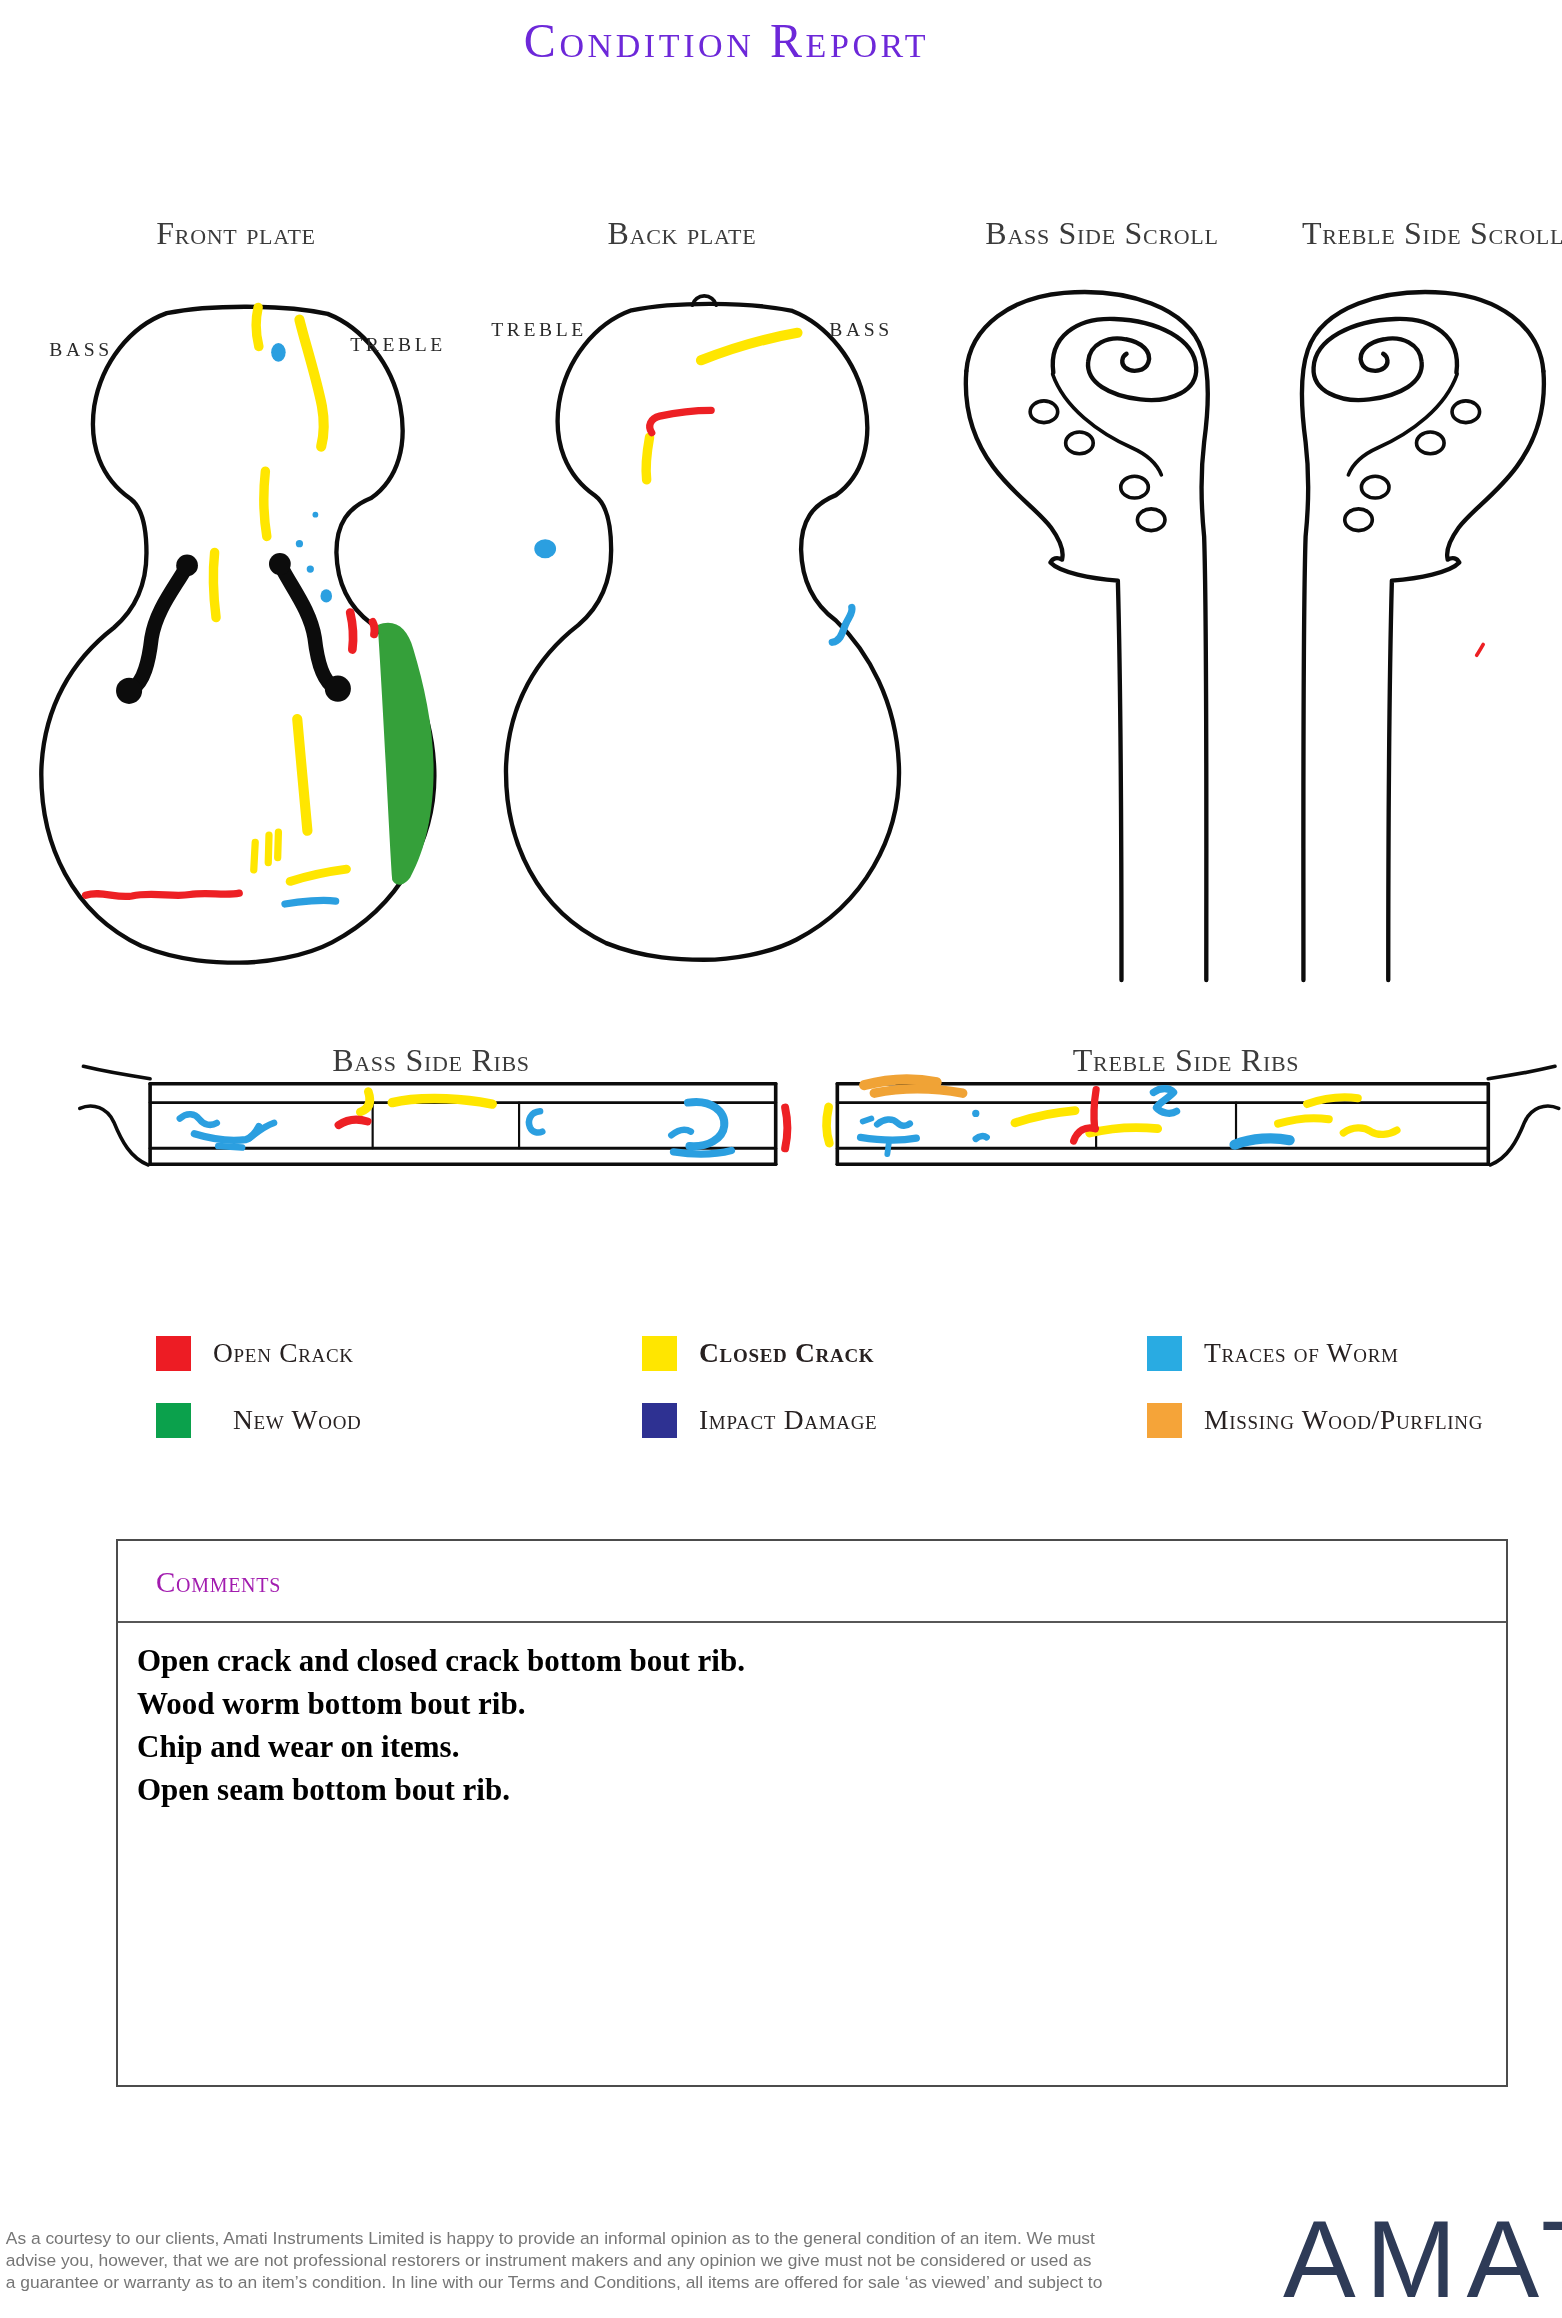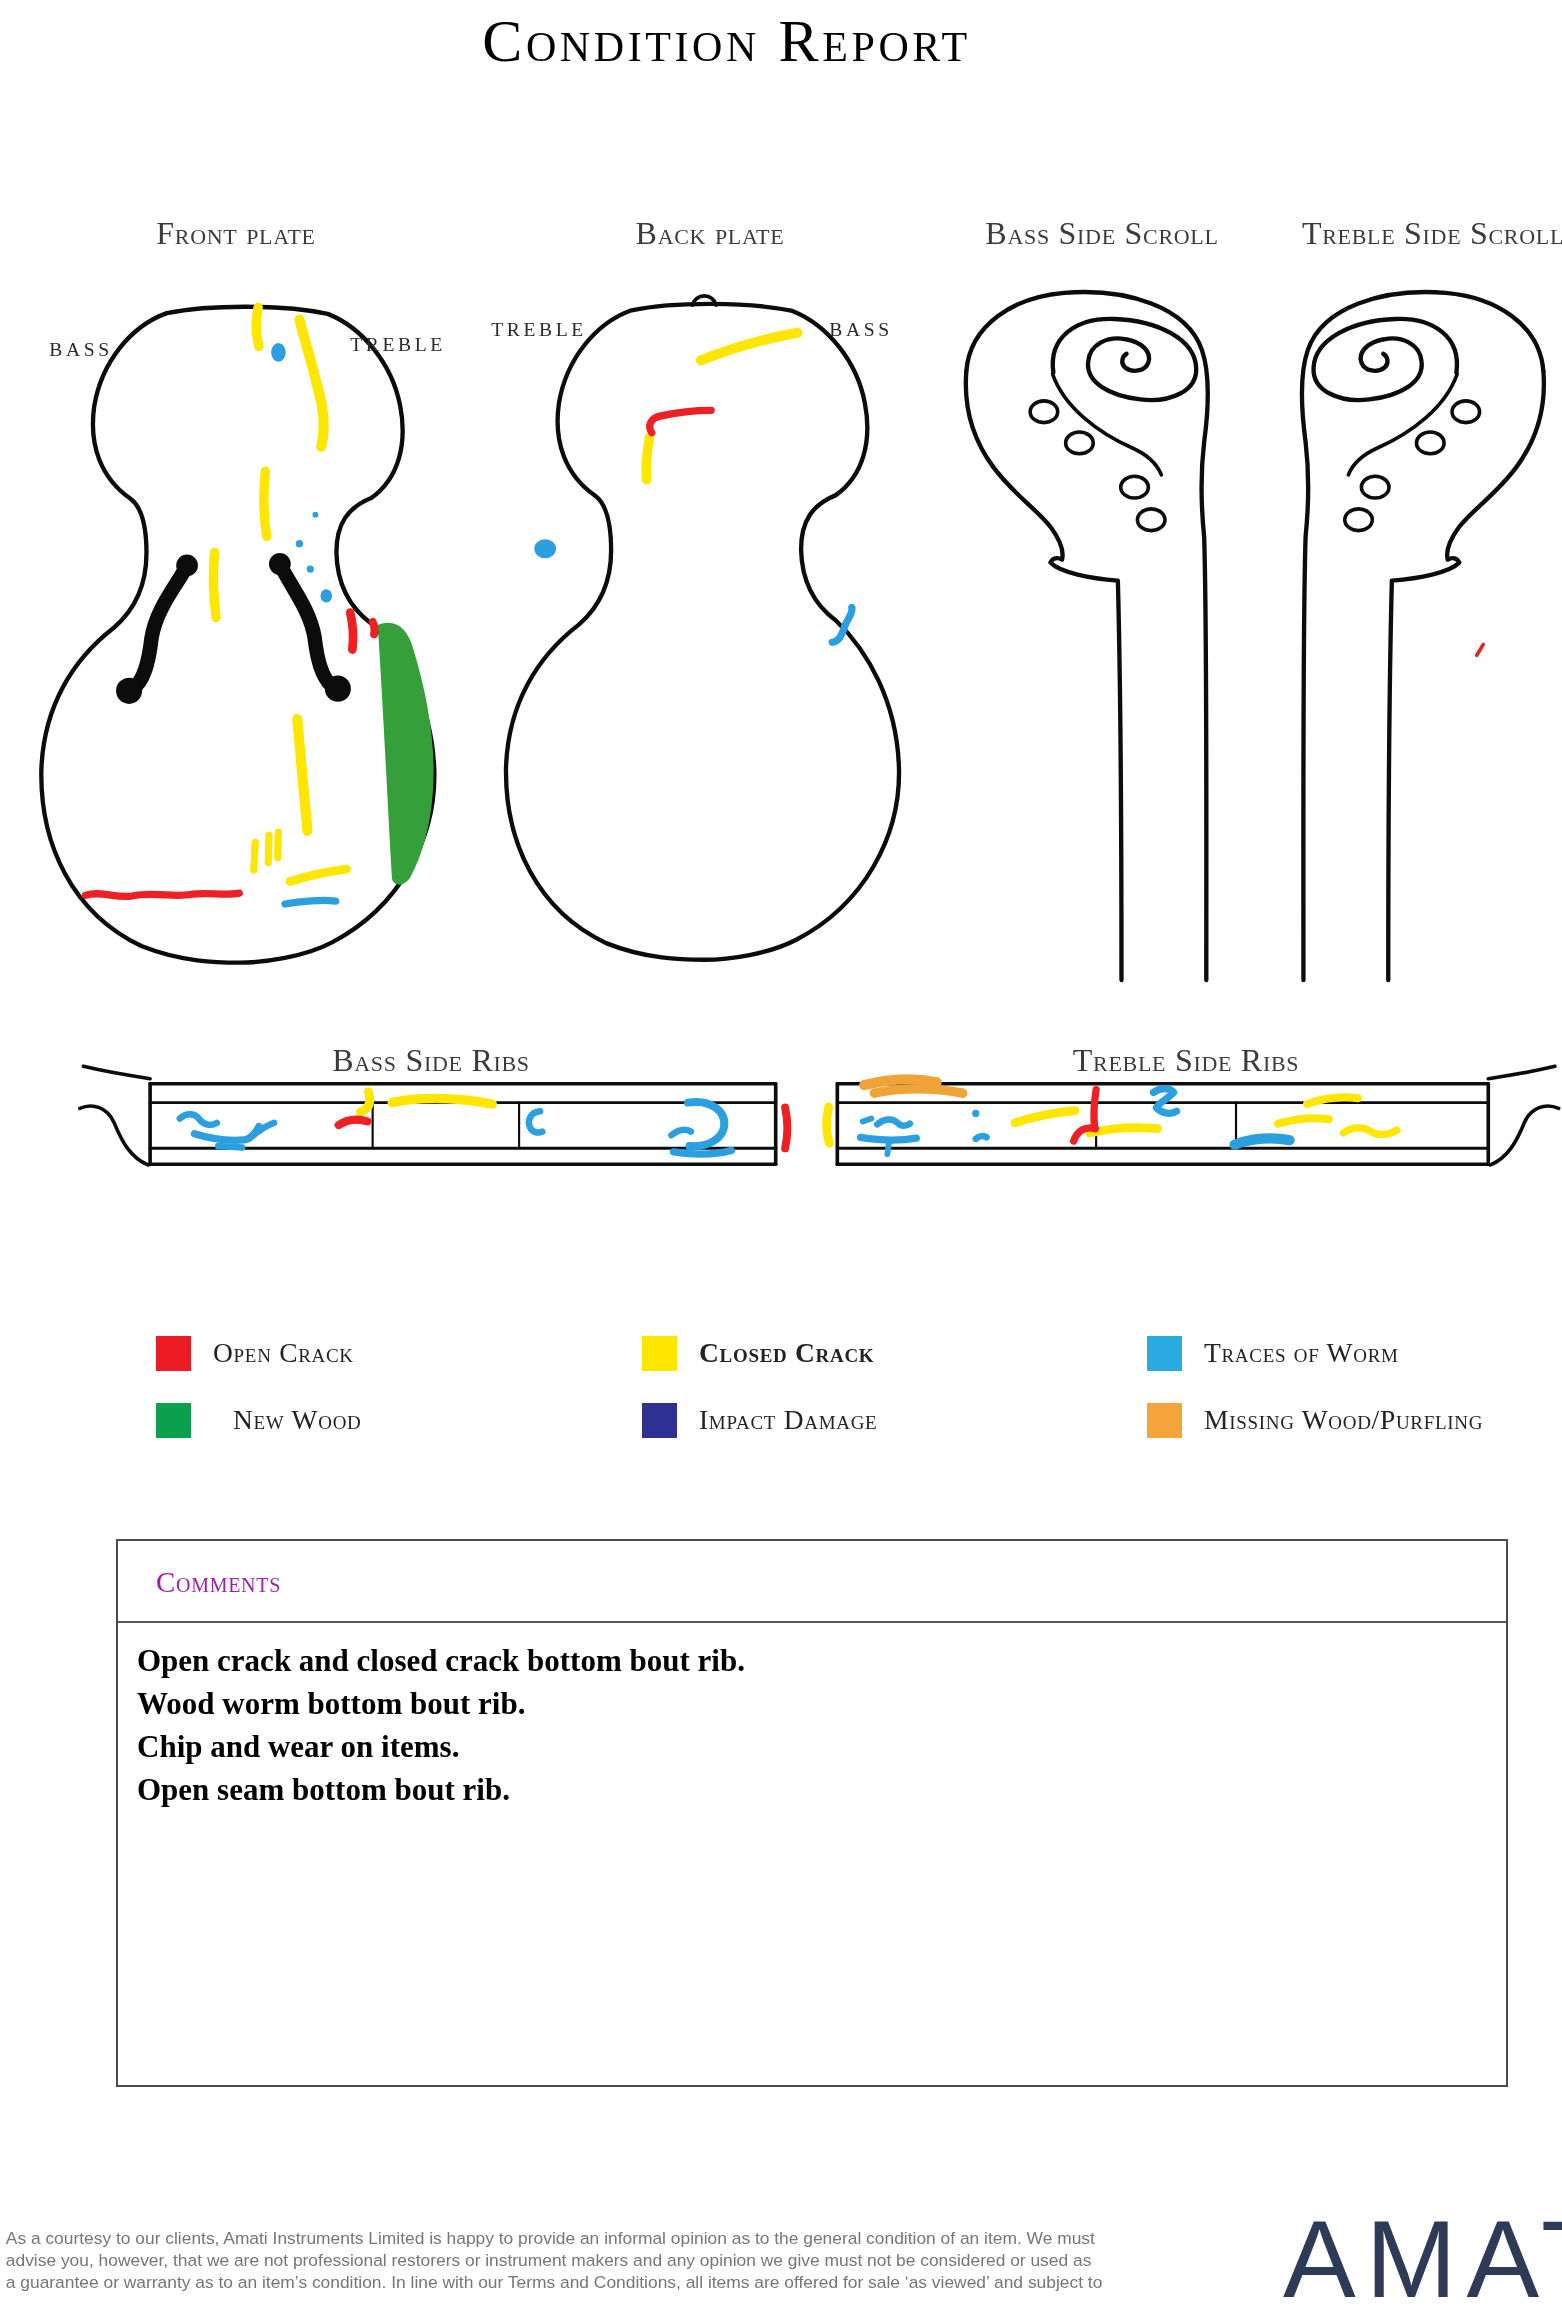--- a/index.html
+++ b/index.html
@@ -7,21 +7,21 @@
     position:relative;
     width:1563px;height:2319px;
     background:#ffffff;
     overflow:hidden;
     font-family:"Liberation Serif", serif;
   }
   #art{position:absolute;left:0;top:0;width:1563px;height:2319px;}
   .abs{position:absolute;}
   .title{
     top:1.4px;left:0;width:1453px;text-align:center;
-    font-size:60px;line-height:80px;letter-spacing:3.6px;color:#000000;
+    font-size:48px;line-height:80px;letter-spacing:3.6px;color:#6d28d9;
     font-variant:small-caps;white-space:nowrap;
   }
   .diagram-header{
     font-variant:small-caps;font-size:32px;line-height:32px;
     color:#3b3b3b;letter-spacing:0.7px;white-space:nowrap;
     transform:translateX(-50%);
   }
   .side-label{
     font-size:19.6px;line-height:20px;letter-spacing:3.6px;color:#2a2a2a;
     white-space:nowrap;transform:translateX(-50%);
@@ -292,21 +292,21 @@
       <g stroke="#ed2024">
         <path stroke-width="10" d="M 1512 1503 C 1509 1522 1508 1540 1510 1556"></path>
         <path stroke-width="10" d="M 1481 1574 C 1486 1560 1497 1553 1511 1557"></path>
       </g>
     </g>
   </svg>
 
   <div class="abs title">Condition Report</div>
 
   <div class="abs diagram-header" style="left:236px;top:217px;">Front plate</div>
-  <div class="abs diagram-header" style="left:710px;top:217px;">Back plate</div>
+  <div class="abs diagram-header" style="left:682px;top:217px;">Back plate</div>
   <div class="abs diagram-header" style="left:1102px;top:217px;">Bass Side Scroll</div>
   <div class="abs diagram-header" style="left:1433px;top:217px;">Treble Side Scroll</div>
   <div class="abs diagram-header" style="left:431px;top:1044px;">Bass Side Ribs</div>
   <div class="abs diagram-header" style="left:1150px;top:1044px;margin-left:36px;">Treble Side Ribs</div>
 
   <div class="abs side-label" style="left:81px;top:340px;">BASS</div>
   <div class="abs side-label" style="left:398px;top:335px;">TREBLE</div>
   <div class="abs side-label" style="left:539px;top:320px;">TREBLE</div>
   <div class="abs side-label" style="left:861px;top:320px;">BASS</div>
 

